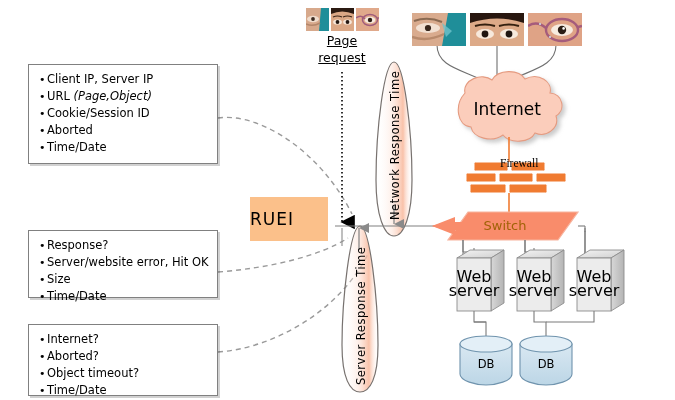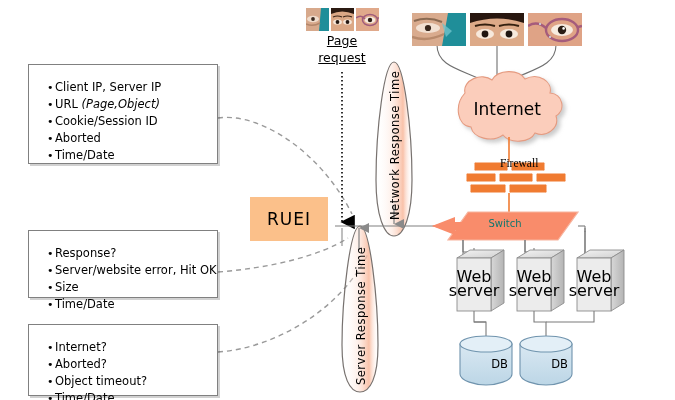--- a/index.html
+++ b/index.html
@@ -15,41 +15,41 @@
 
   
   .infobox{
     position:absolute;
     background:#ffffff;
     border:1px solid #808080;
     box-shadow:2px 2px 0 rgba(0,0,0,0.18);
     box-sizing:border-box;
     padding:6px 8px 6px 10px;
   }
-  .infobox ul{margin:8px;padding:0;list-style:none;}
+  .infobox ul{margin:0;padding:0;list-style:none;}
   .infobox li{
     font-size:11.5px;
     color:#000000;
     line-height:16px;
     white-space:nowrap;
     text-indent:0;
   }
   .infobox li::before{
     content:"\2022";
     display:inline-block;
     width:8px;
     font-size:11px;
   }
   .infobox li i{font-style:italic;}
 
   
   #ruei{
     position:absolute;
     background:#fbc08a;
-    display:flex;align-items:center;justify-content:center;
+    display:flex;align-items:center;justify-content:flex-start;
     font-size:17px;letter-spacing:1px;color:#000;
   }
 
   
   .ell-label{
     position:absolute;
     writing-mode:vertical-rl;
     transform:rotate(180deg);
     font-size:11.5px;
     color:#000;
@@ -78,32 +78,32 @@
     position:absolute;
     left:500px;top:157px;
     font-size:11.5px;color:#000;white-space:nowrap;font-family:Liberation Serif, serif;
   }
 
   
   #switchlabel{
     position:absolute;
     left:475px;top:218px;width:60px;
     text-align:center;
-    font-size:10px;color:#0f766e;
+    font-size:13px;color:#a16207;
   }
 
   
   .srvlabel{
     position:absolute;
     width:54px;text-align:center;
     font-size:16px;line-height:14px;color:#000;
   }
   .dblabel{
     position:absolute;
-    width:44px;text-align:right;
+    width:44px;text-align:center;
     font-size:11.5px;color:#000;
   }
 
   
   .photo{position:absolute;overflow:hidden;}
   .photo svg{display:block;}
 </style>
 </head>
 <body>
 

